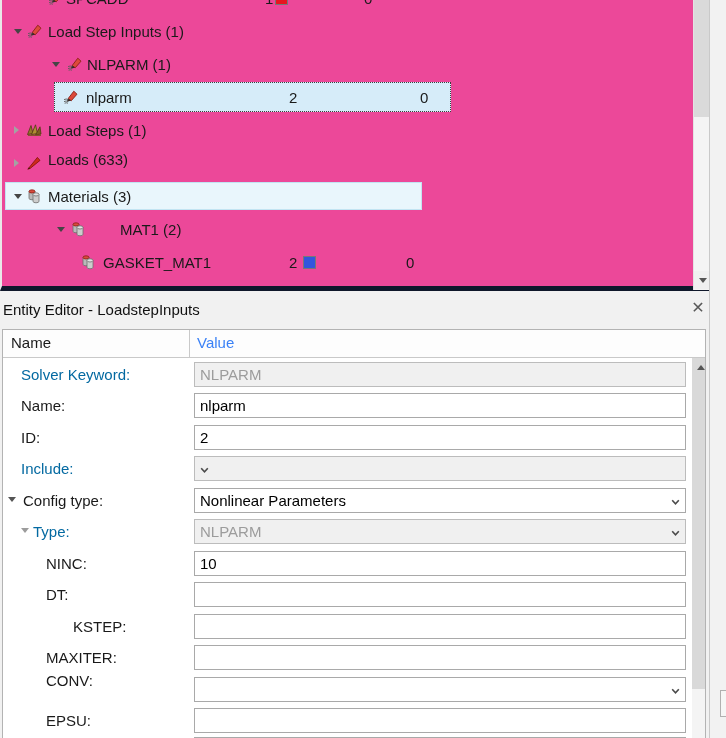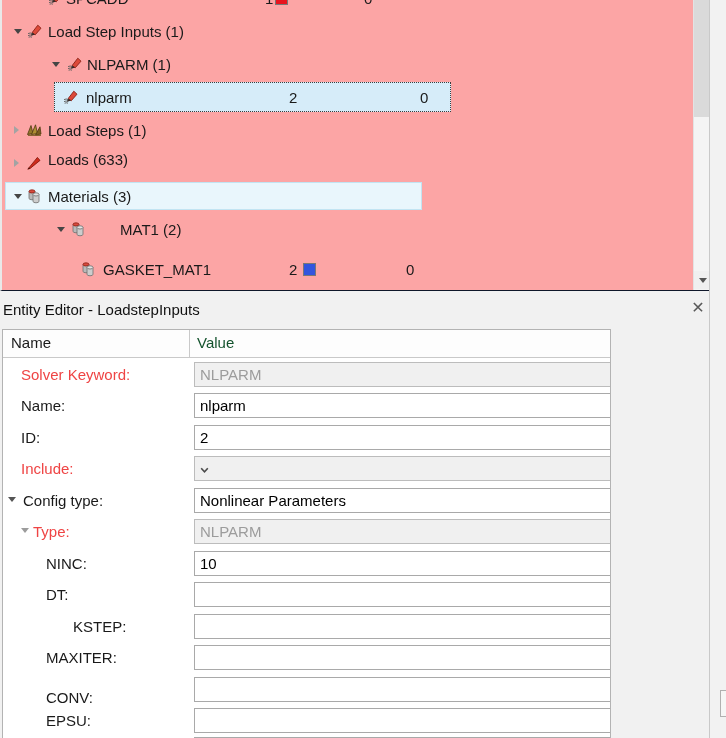--- a/index.html
+++ b/index.html
@@ -5,48 +5,48 @@
   html,body{margin:0;padding:0;}
   body{
     width:726px;height:738px;position:relative;overflow:hidden;
     background:#f1f1f1;
     font-family:"Liberation Sans", sans-serif;
     -webkit-font-smoothing:antialiased;
   }
   
   .right-strip{position:absolute;left:709px;top:0;width:17px;height:738px;background:#f2f2f2;border-left:1px solid #c9c9c9;box-sizing:border-box;}
   
-  .tree-panel{position:absolute;left:0;top:0;width:709px;height:291px;background:#fca5a5;
-    border-bottom:1px solid #0f172a;border-left:2px solid #e9e9e9;box-sizing:border-box;}
+  .tree-panel{position:absolute;left:0;top:0;width:709px;height:291px;background:#ec4899;
+    border-bottom:5px solid #0f172a;border-left:2px solid #e9e9e9;box-sizing:border-box;}
   .tree-row{position:absolute;left:0;width:690px;height:30px;}
   .tree-label{position:absolute;font-size:15px;line-height:19px;color:#1a1a1a;white-space:nowrap;}
   .tree-val{position:absolute;font-size:15px;line-height:19px;color:#1a1a1a;}
   .swatch{position:absolute;width:13px;height:13px;box-sizing:border-box;border:1px solid #777;}
   .sel-box{position:absolute;box-sizing:border-box;}
   .arrow-exp{position:absolute;width:0;height:0;border-left:4px solid transparent;border-right:4px solid transparent;border-top:5px solid #454545;}
   .arrow-col{position:absolute;width:0;height:0;border-top:4px solid transparent;border-bottom:4px solid transparent;border-left:5px solid #a3a3a3;}
   .tree-icon{position:absolute;width:16px;height:16px;}
   .tree-icon svg{display:block;}
   
   .tree-scroll{position:absolute;left:691px;top:0;width:18px;height:290px;background:#f4f4f4;border-left:1px solid #e3e3e3;box-sizing:border-box;}
   .tree-scroll .thumb{position:absolute;left:0;top:0;width:17px;height:117px;background:#dadada;}
   .tree-scroll .btn{position:absolute;left:0;top:271px;width:17px;height:18px;background:#f0f0f0;display:flex;align-items:center;justify-content:center;}
   .tri-down{width:0;height:0;border-left:4px solid transparent;border-right:4px solid transparent;border-top:5px solid #555;}
   .tri-up{width:0;height:0;border-left:4px solid transparent;border-right:4px solid transparent;border-bottom:5px solid #555;}
   
   .ee-title{position:absolute;left:3px;top:301px;font-size:15px;color:#111;}
   .ee-close{position:absolute;left:689px;top:299px;width:18px;height:18px;font-size:16px;line-height:18px;color:#5a5a5a;text-align:center;cursor:default;}
-  .ee-table{position:absolute;left:2px;top:329px;width:609px;height:409px;background:#ffffff;
+  .ee-table{position:absolute;left:2px;top:329px;width:704px;height:409px;background:#ffffff;
     border:1px solid #b3b3b3;border-bottom:none;box-sizing:border-box;overflow:hidden;padding-left:20px;}
   .ee-header{position:absolute;left:0;top:0;width:100%;height:27px;border-bottom:1px solid #c9c9c9;background:#fdfdfd;}
   .ee-h-name{position:absolute;left:8px;top:4px;font-size:15px;color:#1a1a1a;}
-  .ee-h-value{position:absolute;left:194px;top:4px;font-size:15px;color:#14532d;text-align:right;}
+  .ee-h-value{position:absolute;left:194px;top:4px;font-size:15px;color:#3b82f6;text-align:right;}
   .ee-h-div{position:absolute;left:186px;top:0;width:1px;height:27px;background:#c9c9c9;}
   .ee-label{position:absolute;font-size:15px;line-height:18px;white-space:nowrap;color:#1a1a1a;}
-  .ee-label.gray{color:#ef4444;}
+  .ee-label.gray{color:#0369a1;}
   .ee-field{position:absolute;left:191px;width:492px;height:25px;box-sizing:border-box;
     border:1px solid #a9a9a9;background:#fff;font-family:"Liberation Sans",sans-serif;
     font-size:15px;color:#000;padding:1px 5px;outline:none;}
   .ee-field.disabled{background:#f0f0f0;color:#9c9c9c;border-color:#bcbcbc;}
   .combo{display:flex;align-items:center;padding:1px 5px;}
   .combo .cval{flex:1;white-space:nowrap;overflow:hidden;}
   .combo svg{flex:none;}
   .ee-arrow{position:absolute;width:0;height:0;border-left:4px solid transparent;border-right:4px solid transparent;border-top:5px solid #555;}
   .ee-arrow.gray{border-top-color:#9c9c9c;}
   
@@ -150,21 +150,21 @@
         <span class="tree-icon" style="left: 68px; top: 7px;">
     <svg width="16" height="16" viewBox="0 0 16 16">
       <path d="M3 3.4 v6.8 a3 1.6 0 0 0 6 0 v-6.8 z" fill="#b9b9b9" stroke="#6f6f6f" stroke-width="0.8"></path>
       <ellipse cx="6" cy="3.4" rx="3" ry="1.6" fill="#d84b3e" stroke="#8a2015" stroke-width="0.8"></ellipse>
       <path d="M7 6.4 v6.8 a3 1.6 0 0 0 6 0 v-6.8 z" fill="#cdcdcd" stroke="#6f6f6f" stroke-width="0.8"></path>
       <ellipse cx="10" cy="6.4" rx="3" ry="1.6" fill="#e3e3e3" stroke="#6f6f6f" stroke-width="0.8"></ellipse>
     </svg>
         </span>
         <span class="tree-label" style="left: 90px; top: 6px; margin-left: 28px;">MAT1 (2)</span>
       </div>
-      <div class="tree-row" style="top: 254px;">
+      <div class="tree-row" style="top: 247px;">
         <span class="tree-icon" style="left: 78px; top: 7px;">
     <svg width="16" height="16" viewBox="0 0 16 16">
       <path d="M3 3.4 v6.8 a3 1.6 0 0 0 6 0 v-6.8 z" fill="#b9b9b9" stroke="#6f6f6f" stroke-width="0.8"></path>
       <ellipse cx="6" cy="3.4" rx="3" ry="1.6" fill="#d84b3e" stroke="#8a2015" stroke-width="0.8"></ellipse>
       <path d="M7 6.4 v6.8 a3 1.6 0 0 0 6 0 v-6.8 z" fill="#cdcdcd" stroke="#6f6f6f" stroke-width="0.8"></path>
       <ellipse cx="10" cy="6.4" rx="3" ry="1.6" fill="#e3e3e3" stroke="#6f6f6f" stroke-width="0.8"></ellipse>
     </svg>
         </span>
         <span class="tree-label" style="left: 101px; top: 6px;">GASKET_MAT1</span>
         <span class="tree-val" style="left: 287px; top: 6px;">2</span>
@@ -222,21 +222,21 @@
     </svg></span>
       </div>
       <div class="ee-label" style="left: 43px; top: 225px;">NINC:</div>
       <input type="text" class="ee-field" value="10" style="top: 221px;">
       <div class="ee-label" style="left: 43px; top: 256px;">DT:</div>
       <input type="text" class="ee-field" style="top: 252px;">
       <div class="ee-label" style="left: 43px; top: 288px; margin-left: 27px;">KSTEP:</div>
       <input type="text" class="ee-field" style="top: 284px;">
       <div class="ee-label" style="left: 43px; top: 319px;">MAXITER:</div>
       <input type="text" class="ee-field" style="top: 315px;">
-      <div class="ee-label" style="left: 43px; top: 359px;">CONV:</div>
+      <div class="ee-label" style="left: 43px; top: 342px;">CONV:</div>
       <div class="ee-field combo" style="top: 347px;">
         <span class="cval"></span>
         <span>
     <svg width="9" height="7" viewBox="0 0 9 7">
       <path d="M1.2 1.2 L4.5 4.8 L7.8 1.2" stroke="#4a4a4a" stroke-width="1.6" fill="none"></path>
     </svg></span>
       </div>
       <div class="ee-label" style="left: 43px; top: 382px;">EPSU:</div>
       <input type="text" class="ee-field" style="top: 378px;">
     </div>

